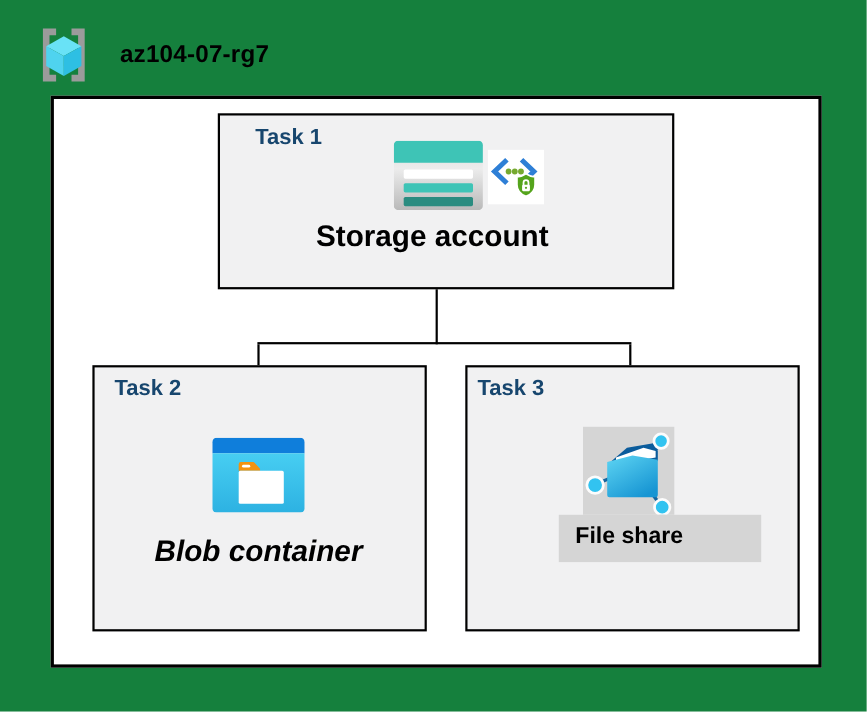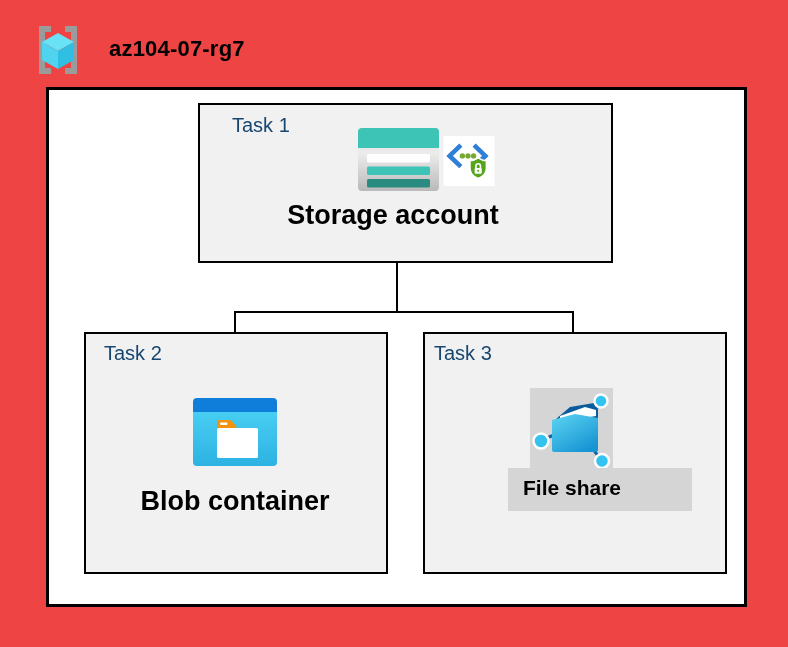--- a/index.html
+++ b/index.html
@@ -1,38 +1,38 @@
 <!DOCTYPE html>
 <html><head>
 <meta charset="utf-8">
 <style>
   html,body{margin:0;padding:0;background:#ffffff;}
   .canvas{
-    position:relative;width:788px;height:647px;background:#ef4444;
+    position:relative;width:788px;height:647px;background:#15803d;
     font-family:"Liberation Sans","DejaVu Sans",sans-serif;overflow:hidden;
   }
   .abs{position:absolute;}
   
   .rg-header-icon{left:27px;top:19px;width:62px;height:62px;}
   .rg-title{left:109px;top:36px;font-size:22px;font-weight:bold;color:#000;letter-spacing:.2px;}
   
   .outer-box{left:46px;top:87px;width:695px;height:514px;border:3px solid #000;background:#fff;}
   
   .task-box{background:#F1F1F2;border:2.5px solid #000;}
   .task1{left:198px;top:103px;width:411px;height:156px;}
   .task2{left:84px;top:332px;width:300px;height:238px;}
   .task3{left:423px;top:332px;width:300px;height:238px;}
-  .task-label{position:absolute;font-size:20px;font-weight:normal;color:#17466E;}
+  .task-label{position:absolute;font-size:20px;font-weight:bold;color:#17466E;}
   .task1 .task-label{left:32px;top:9px;}
   .task2 .task-label{left:18px;top:8px;}
   .task3 .task-label{left:9px;top:8px;}
   
   .item-label{font-size:27px;font-weight:bold;color:#000;text-align:center;}
   .storage-label{left:193px;top:200px;width:400px;}
-  .blob-label{left:85px;top:486px;width:300px;}
+  .blob-label{left:85px;top:486px;width:300px;font-style:italic;}
   
   .fs-icon-bg{left:530px;top:388px;width:83px;height:80px;background:#D5D5D5;}
   .fs-label-band{left:508px;top:468px;width:184px;height:43px;background:#D5D5D5;}
   .fs-label{position:absolute;left:15px;top:8px;font-size:21px;font-weight:bold;color:#000;white-space:nowrap;}
   
   .connector{background:#000;}
   .conn-v1{left:396px;top:236px;width:2px;height:77px;}
   .conn-h{left:234px;top:311px;width:340px;height:2px;}
   .conn-v2{left:234px;top:313px;width:2px;height:86px;}
   .conn-v3{left:572px;top:313px;width:2px;height:79px;}

